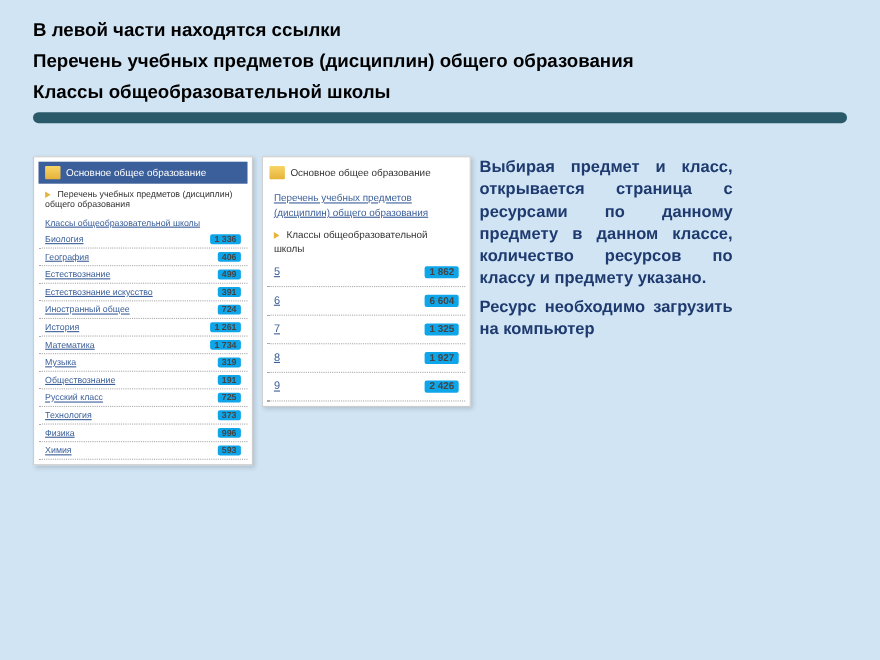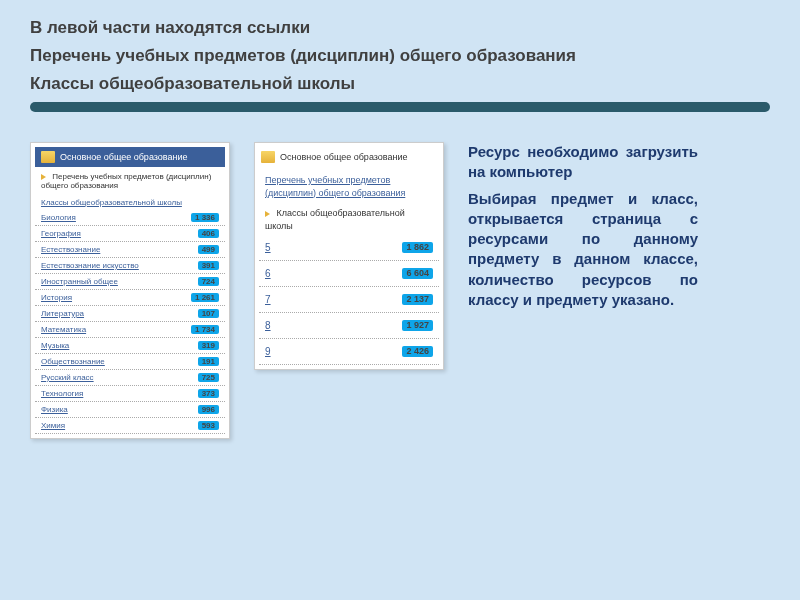--- a/index.html
+++ b/index.html
@@ -6,35 +6,35 @@
   body {
     width: 800px;
     height: 600px;
     background: #d0e4f4;
     font-family: Arial, sans-serif;
     padding: 18px 30px;
     position: relative;
     overflow: hidden;
   }
   .heading-line {
-    color: #404040;
+    color: #000000;
     font-weight: bold;
     font-size: 17px;
     margin-bottom: 8px;
   }
   .divider-bar {
     margin-top: 6px;
     height: 10px;
     background: #2a5a6a;
     border-radius: 5px;
     width: 100%;
   }
   .content-row {
     display: flex;
-    gap: 24px;
+    gap: 8px;
     margin-top: 30px;
     align-items: flex-start;
   }
   .panel {
     background: #fff;
     border: 1px solid #ccc;
     box-shadow: 2px 2px 4px rgba(0,0,0,0.15);
     padding: 4px;
     font-size: 9px;
     color: #333;
@@ -153,24 +153,20 @@
         </div>
         <div class="subject-row">
           <span class="name">Иностранный общее</span>
           <span class="count">724</span>
         </div>
         <div class="subject-row">
           <span class="name">История</span>
           <span class="count">1 261</span>
         </div>
         <div class="subject-row">
-          <span class="name">Литература</span>
-          <span class="count">107</span>
-        </div>
-        <div class="subject-row">
           <span class="name">Математика</span>
           <span class="count">1 734</span>
         </div>
         <div class="subject-row">
           <span class="name">Музыка</span>
           <span class="count">319</span>
         </div>
         <div class="subject-row">
           <span class="name">Обществознание</span>
           <span class="count">191</span>
@@ -210,31 +206,31 @@
         <div class="class-row">
           <span class="name">5</span>
           <span class="count">1 862</span>
         </div>
         <div class="class-row">
           <span class="name">6</span>
           <span class="count">6 604</span>
         </div>
         <div class="class-row">
           <span class="name">7</span>
-          <span class="count">2 137</span>
+          <span class="count">1 325</span>
         </div>
         <div class="class-row">
           <span class="name">8</span>
           <span class="count">1 927</span>
         </div>
         <div class="class-row">
           <span class="name">9</span>
           <span class="count">2 426</span>
         </div>
       </div>
   </div>
 
   <div class="right-text">
+    <p>Выбирая предмет и класс, открывается страница с ресурсами по данному предмету в данном классе, количество ресурсов по классу и предмету указано.</p>
     <p>Ресурс необходимо загрузить на компьютер</p>
-    <p>Выбирая предмет и класс, открывается страница с ресурсами по данному предмету в данном классе, количество ресурсов по классу и предмету указано.</p>
   </div>
 
 </div>
 
 </body></html>

